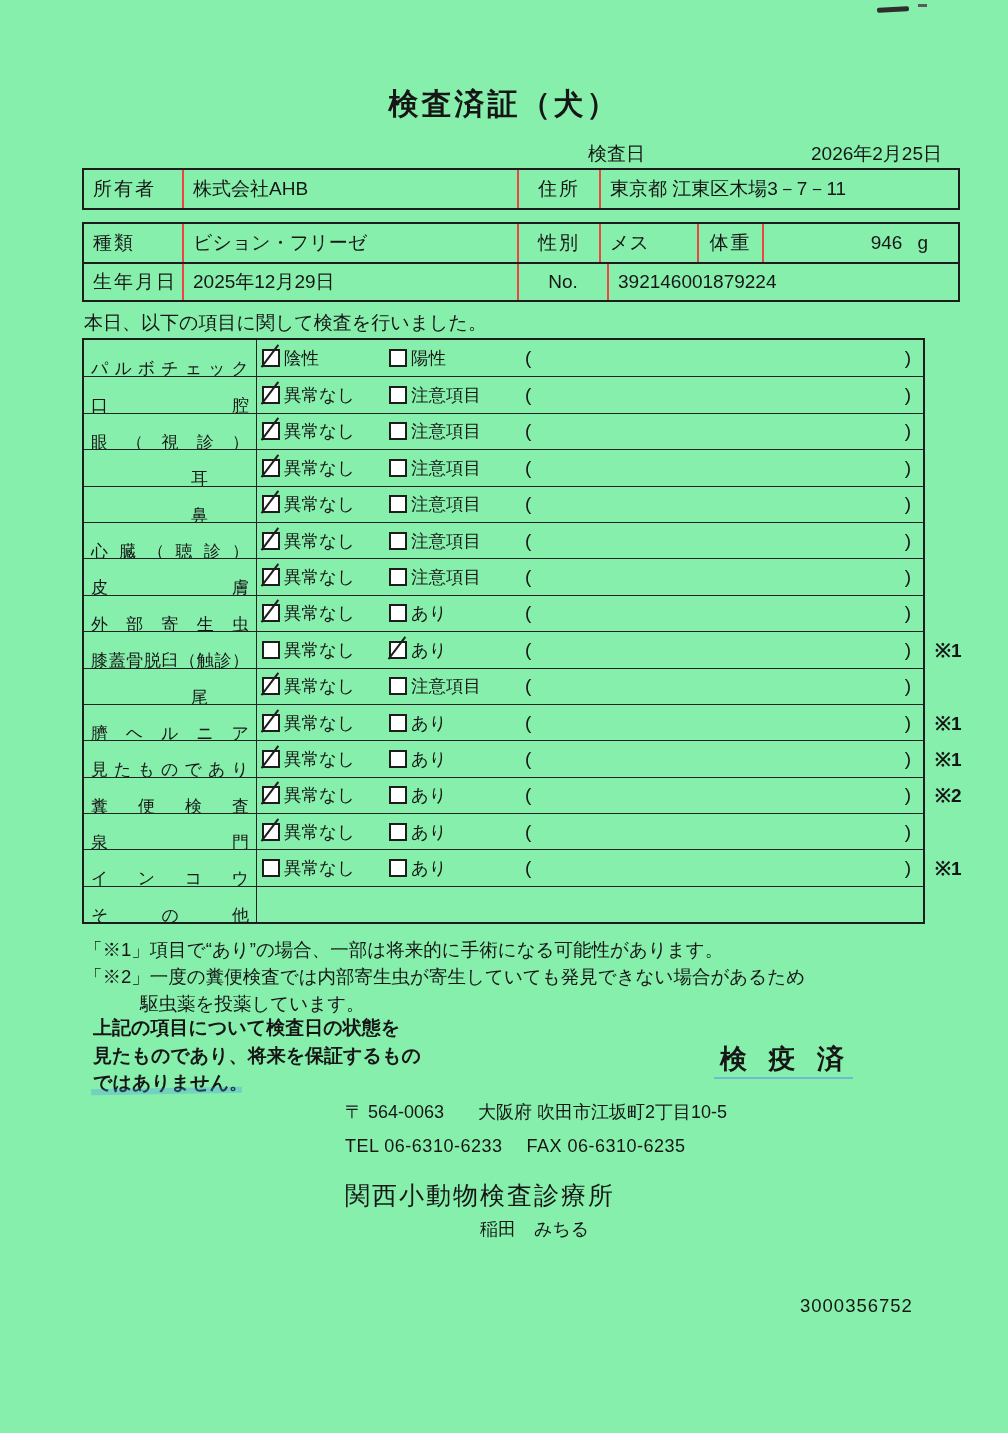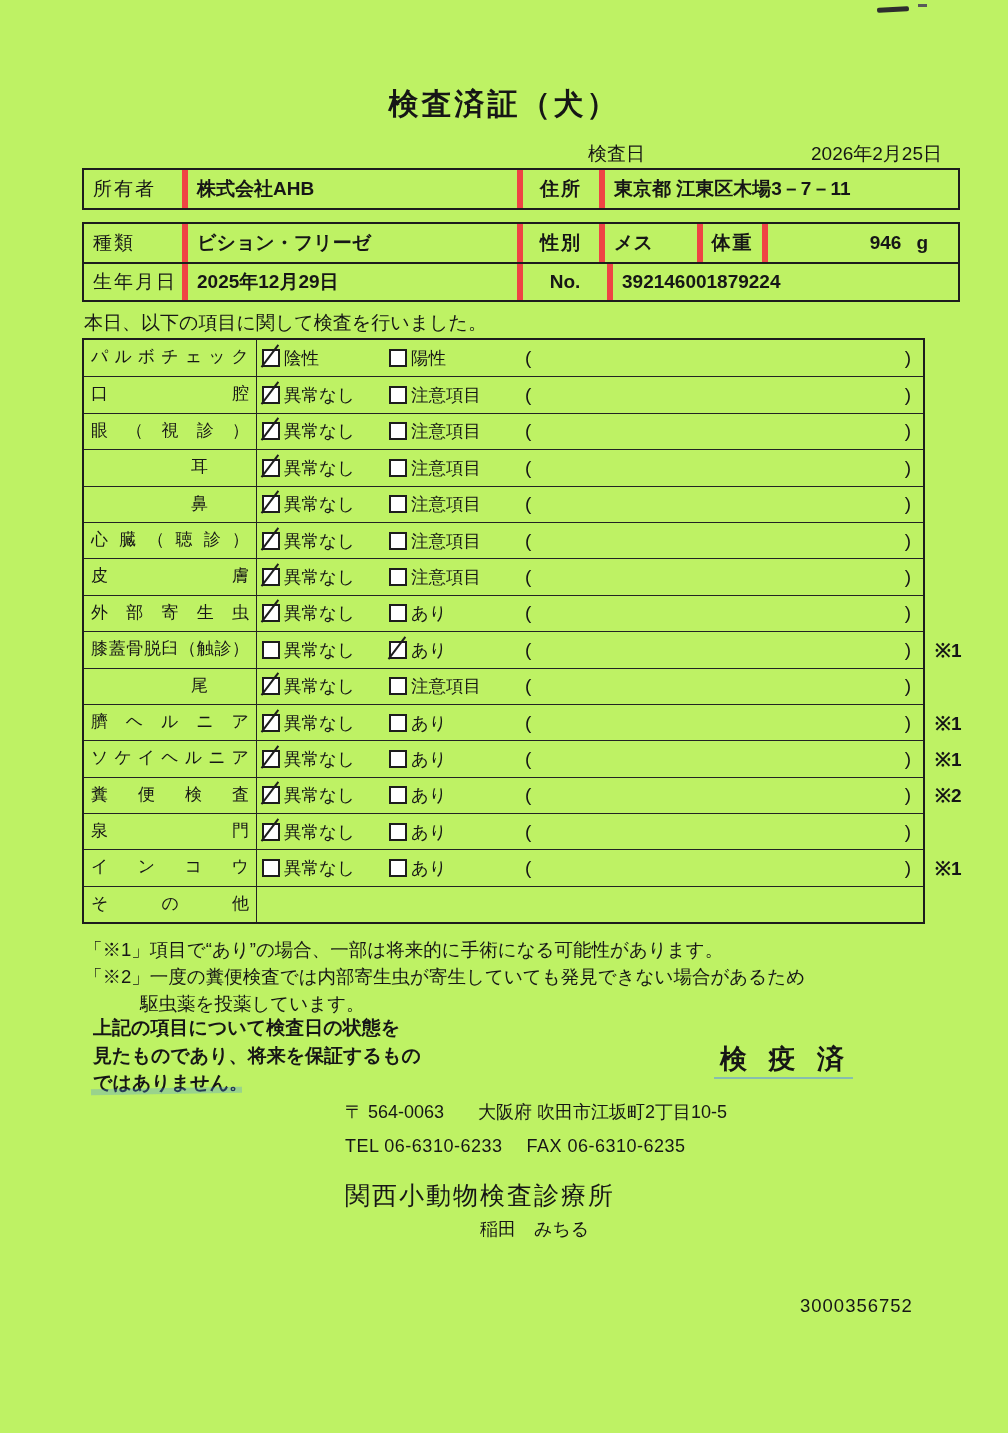--- a/index.html
+++ b/index.html
@@ -1,19 +1,19 @@
 <!DOCTYPE html>
 <html><head>
 <meta charset="utf-8">
 <style>
   html, body { margin: 0; padding: 0; background: #ffffff; }
   .page {
     position: relative;
     width: 1008px; height: 1433px;
-    background: #bef264;
+    background: #86efac;
     font-family: "Liberation Sans", sans-serif;
     color: #161616;
     overflow: hidden;
   }
 
   
   .artifact-top  { position:absolute; top:7px;  left:877px; width:32px; height:5px; background:#2e2e2e; transform:rotate(-3deg); border-radius:2px; }
   .artifact-top2 { position:absolute; top:4px;  left:918px; width:9px;  height:3px; background:#5a5a5a; }
 
   .title {
@@ -29,35 +29,35 @@
   
   .tbl { position:absolute; left:82px; width:878px; border:2px solid #1d1d1d; box-sizing:border-box; }
   .owner-table  { top:168px; }
   .animal-table { top:222px; }
   .trow { display:flex; height:38px; box-sizing:border-box; }
   .trow + .trow { border-top:2px solid #1d1d1d; }
   .cell {
     box-sizing:border-box; display:flex; align-items:center;
     font-size:19px; padding:0 9px; overflow:hidden; white-space:nowrap;
   }
-  .cell + .cell { border-left:6px solid #ef4444;font-weight:bold; }
+  .cell + .cell { border-left:2px solid #ef4444; }
   .cell.center { justify-content:center; padding:0 2px; }
   .cell.lab { letter-spacing:2px; }
   .w98 {width:98px;} .w335{width:335px;} .w82{width:82px;} .w90{width:90px;}
   .w65 {width:65px; letter-spacing:0;} .fill{flex:1;}
   .weight-cell { justify-content:flex-end; padding-right:30px; gap:15px;text-align:center; }
 
   
   .exam-intro { position:absolute; top:310px; left:84px; font-size:19px; }
   .exam-table { position:absolute; top:338px; left:82px; width:843px; border:2px solid #1d1d1d; box-sizing:border-box; }
   .erow { position:relative; display:flex; height:36.4px; box-sizing:border-box; }
   .erow + .erow { border-top:1.5px solid #232323; }
   .elabel {
     box-sizing:border-box; width:173px; border-right:1.5px solid #232323;
-    padding:0 7px; font-size:17px; line-height:34px;
+    padding:12px 7px; font-size:17px; line-height:34px;
     text-align:justify; text-align-last:justify;
     white-space:nowrap; overflow:hidden;
   }
   .elabel.indent { text-align:center; text-align-last:center; padding-left:66px; }
   .econtent { flex:1; display:flex; align-items:center; padding-left:5px; font-size:17.5px; }
   .grp { display:flex; align-items:center;text-align:right; }
   .grp1 { width:127px; }
   .grp2 { width:136px; }
   .cb {
     position:relative; flex:none; width:14px; height:14px;
@@ -328,21 +328,21 @@
         <span class="cb"></span>
         <span>あり</span>
       </span>
       <span class="paren open">(</span>
       <span class="paren close">)</span>
     </div>
     <div class="enote">※1</div>
   </div>
 
   <div class="erow">
-    <div class="elabel">ソケイヘルニア</div>
+    <div class="elabel">見たものであり</div>
     <div class="econtent">
       <span class="grp grp1">
         <span class="cb checked"></span>
         <span>異常なし</span>
       </span>
       <span class="grp grp2">
         <span class="cb"></span>
         <span>あり</span>
       </span>
       <span class="paren open">(</span>

